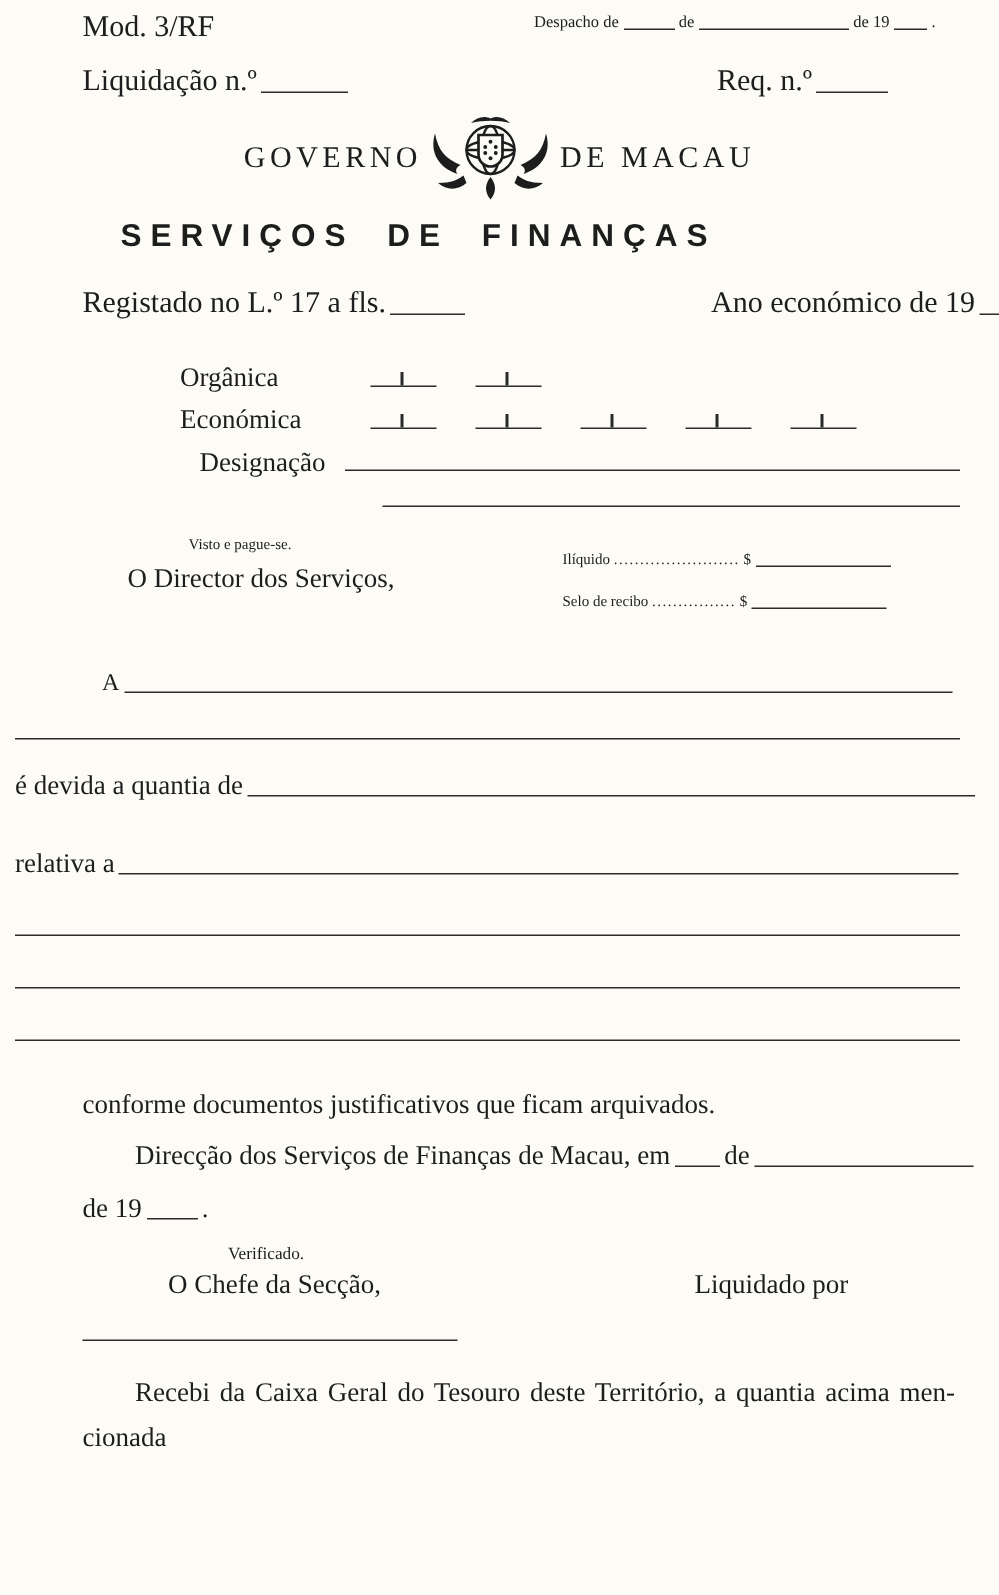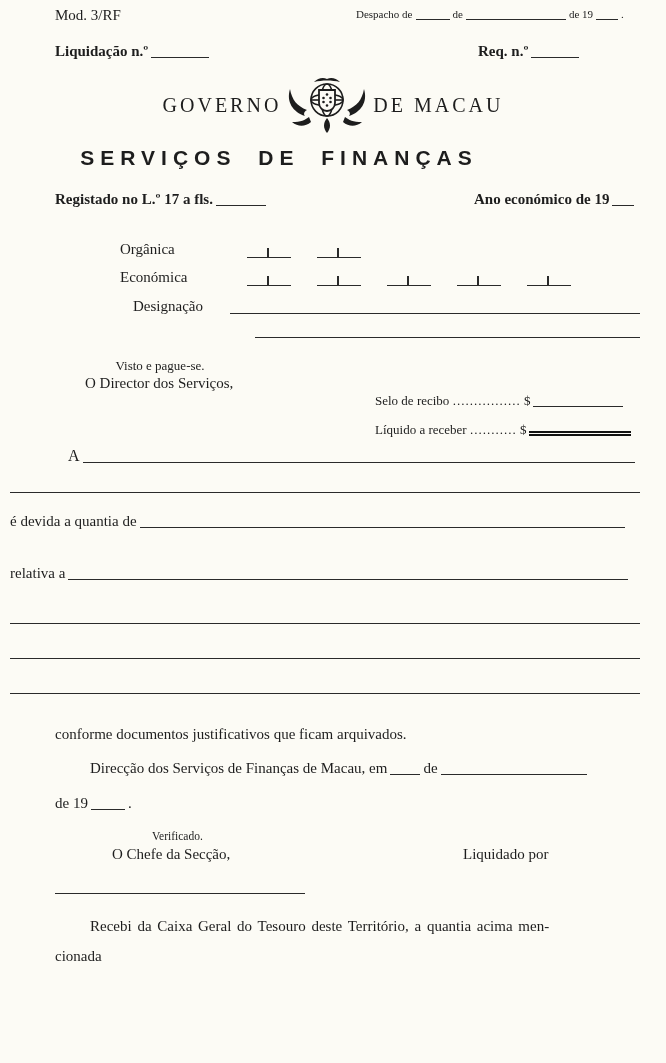--- a/index.html
+++ b/index.html
@@ -4,28 +4,28 @@
 <style>
   *{box-sizing:border-box}
   html,body{margin:0;padding:0;background:#d9d8d3}
   body{display:flex;justify-content:center}
   .page{
     position:relative;width:666px;height:1063px;
     background:#fcfbf5;color:#1d1d1d;overflow:hidden;
     font-family:"Liberation Serif","DejaVu Serif",serif;
   }
   .abs{position:absolute;white-space:nowrap}
-  .b{font-weight:700}
+  .b{font-weight:400}
   .i{}
   .sans{font-family:"Liberation Sans","DejaVu Sans",sans-serif}
   .fs11{font-size:11.5px}
-  .fs12{font-size:13px}
+  .fs12{font-size:10px}
   .fs13{font-size:11px}
-  .fs14{font-size:15px}
-  .fs15{font-size:15px}
+  .fs14{font-size:20px}
+  .fs15{font-size:18px}
   .fs16{font-size:16px}
   .fs20{font-size:20px;letter-spacing:3px}
   .bl{display:inline-block;height:13px;border-bottom:1px solid #2a2a2a;vertical-align:-2px;margin:0 3px}
   .bl.heavy{border-bottom:5px double #121212;height:15px}
   .rule{position:absolute;height:0;border-bottom:1px solid #2a2a2a}
   .cellrow{position:absolute;display:flex;gap:26px}
   .cell{position:relative;width:44px;height:12px;border-bottom:1px solid #2a2a2a}
   .cell::after{content:"";position:absolute;left:46%;bottom:0;width:1.5px;height:9px;background:#2a2a2a}
   .dots{letter-spacing:1px}
   .main-title{left:0;width:558px;text-align:center;font-weight:700;font-size:21px;letter-spacing:6px;word-spacing:10px}
@@ -105,29 +105,29 @@
     <span class="cell"></span>
   </div>
 
   <div class="abs fs15" style="left:133px;top:298px">Designação</div>
   <div class="rule" style="left:230px;top:313px;width:410px"></div>
   <div class="rule" style="left:255px;top:337px;width:385px"></div>
 
   <div class="abs fs12" style="left:75px;top:358px;width:170px;text-align:center;white-space:normal">Visto e pague-se.</div>
   <div class="abs fs15 i" style="left:85px;top:375px">O Director dos Serviços,</div>
 
+  <div class="abs fs12 amount-row" style="top:365px">
+    <span>Ilíquido</span>
+    <span class="dots">........................</span>
+    <span>$</span><span class="bl" style="width:90px"></span>
+  </div>
   <div class="abs fs12 amount-row" style="top:393px">
     <span>Selo de recibo</span>
     <span class="dots">................</span>
     <span>$</span><span class="bl" style="width:90px"></span>
-  </div>
-  <div class="abs fs12 amount-row" style="top:421px">
-    <span>Líquido a receber</span>
-    <span class="dots">...........</span>
-    <span>$</span><span class="bl heavy" style="width:102px"></span>
   </div>
 
   <div class="abs fs16" style="left:68px;top:447px">
     <span>A</span><span class="bl" style="width:552px"></span>
   </div>
   <div class="rule" style="left:10px;top:492px;width:630px"></div>
 
   <div class="abs fs15" style="left:10px;top:513px">
     <span>é devida a quantia de</span><span class="bl" style="width:485px"></span>
   </div>

